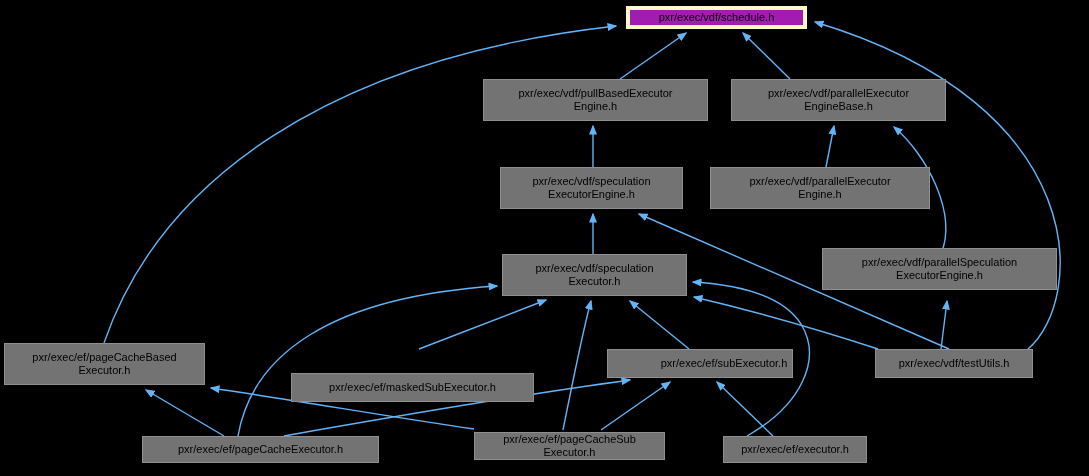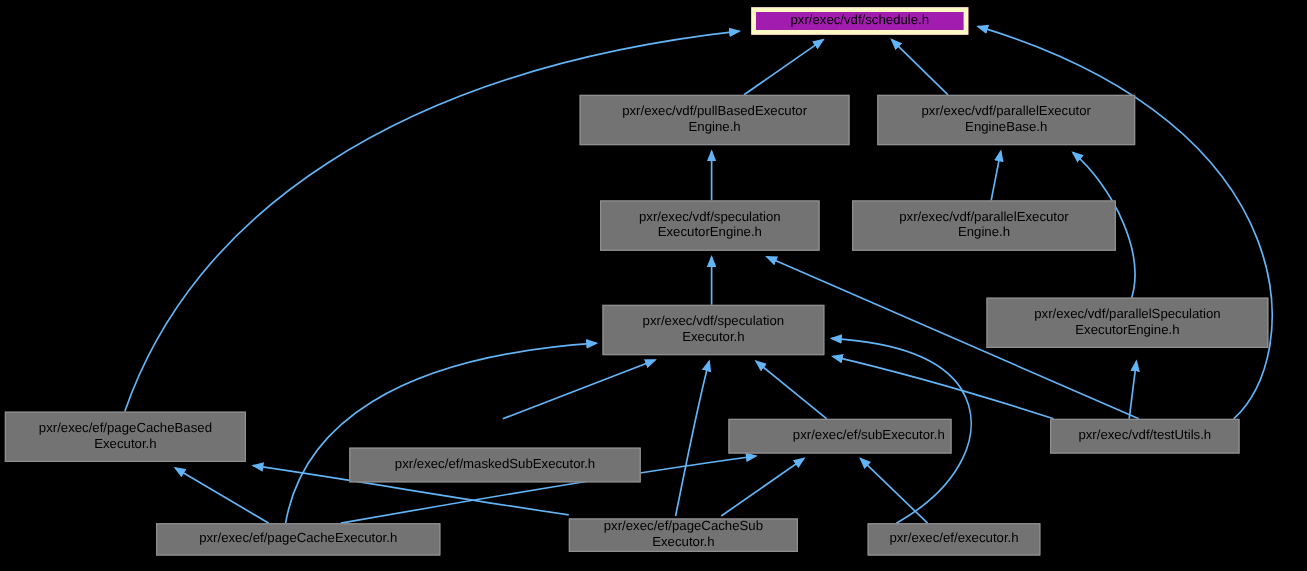--- a/index.html
+++ b/index.html
@@ -82,21 +82,21 @@
       </div>
       <div class="gnode" style="left: 291px; top: 349px; width: 243px; height: 29px; margin-top: 24px;">
         <span>pxr/exec/ef/maskedSubExecutor.h</span>
       </div>
       <div class="gnode" style="left: 607px; top: 349px; width: 186px; height: 29px; padding-left: 48px;">
         <span>pxr/exec/ef/subExecutor.h</span>
       </div>
       <div class="gnode" style="left: 875px; top: 349px; width: 158px; height: 29px;">
         <span>pxr/exec/vdf/testUtils.h</span>
       </div>
-      <div class="gnode" style="left: 130px; top: 436px; width: 237px; height: 27px;">
+      <div class="gnode" style="left: 142px; top: 436px; width: 237px; height: 27px;">
         <span>pxr/exec/ef/pageCacheExecutor.h</span>
       </div>
       <div class="gnode" style="left: 474px; top: 432px; width: 191px; height: 28px;">
         <span>pxr/exec/ef/pageCacheSub</span>
         <span>Executor.h</span>
       </div>
       <div class="gnode" style="left: 723px; top: 436px; width: 144px; height: 27px;">
         <span>pxr/exec/ef/executor.h</span>
       </div>
     </div>

